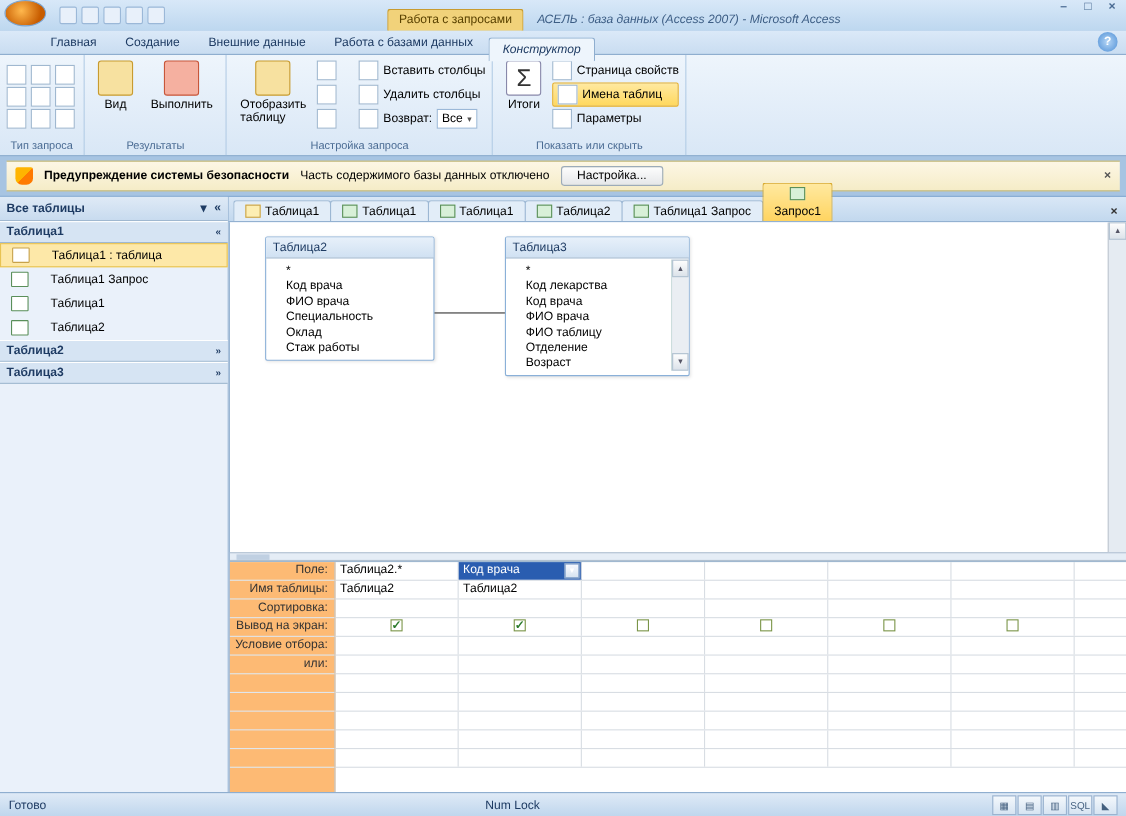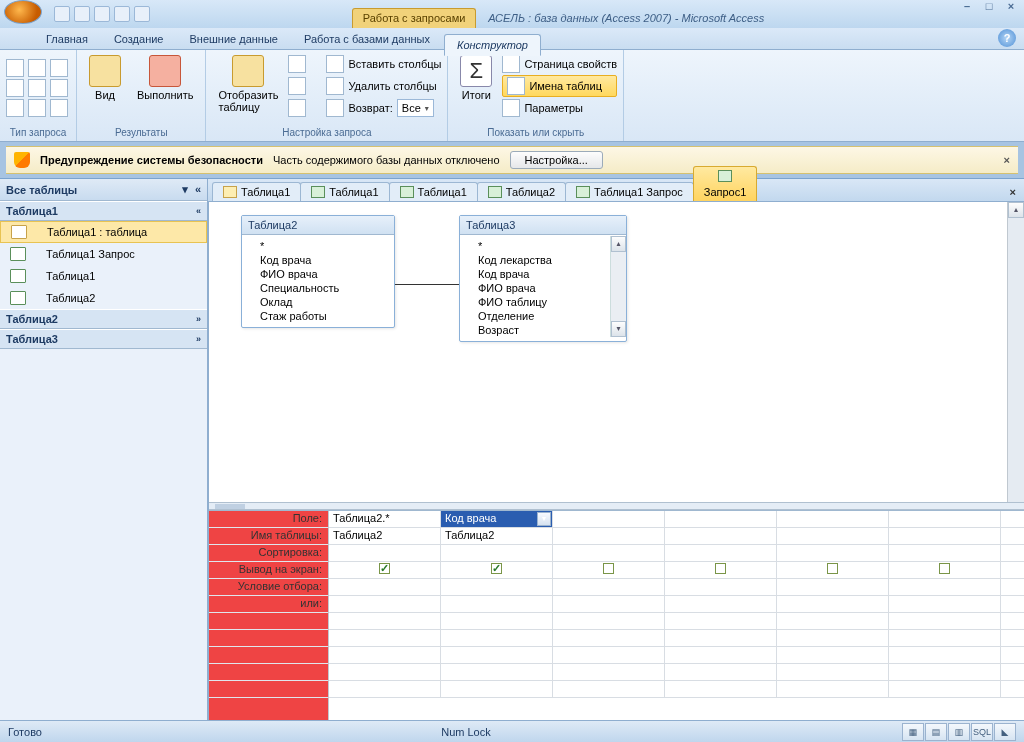--- a/index.html
+++ b/index.html
@@ -79,21 +79,21 @@
 .tbl-fld { padding: 1px 10px 1px 18px; cursor: pointer; white-space: nowrap; }
 .tbl-scroll { position: absolute; right: 0; top: 20px; bottom: 4px; width: 16px; background: #eaeef3; border-left: 1px solid #cdd; }
 .sb-btn { height: 16px; background: linear-gradient(#fdfdfd,#dce3ea); border: 1px solid #b0c0d0; text-align: center; font-size: 8px; line-height: 14px; color: #556; cursor: pointer; }
 .join-line { position: absolute; border-top: 1px solid #333; }
 .splitter { height: 8px; background: #e5edf6; border-top: 1px solid #b0c0d0; border-bottom: 1px solid #b0c0d0; display: flex; align-items: center; padding-left: 6px; }
 .split-handle { width: 30px; height: 5px; background: #c0d0e2; }
 .right-scroll { position: absolute; right: 0; top: 0; bottom: 0; width: 17px; background: #e5ebf2; border-left: 1px solid #c0c8d0; }
 
 
 .qbe { height: 210px; display: flex; background: #fff; border-top: 1px solid #a0b8d0; }
-.qbe-labels { width: 120px; background: #ef4444; border-right: 1px solid #c0c8d0; }
+.qbe-labels { width: 96px; background: #fdba74; border-right: 1px solid #c0c8d0; }
 .qbe-labels div { height: 17px; text-align: right; padding: 1px 6px 0 0; color: #333; border-bottom: 1px solid #e0e6ec; }
 .qbe-grid { flex: 1; overflow: hidden; }
 .qbe-row { display: flex; height: 17px; border-bottom: 1px solid #d8dde3; }
 .qbe-cell { width: 112px; border-right: 1px solid #d8dde3; padding: 1px 4px 0; position: relative; }
 .qbe-cell.sel { background: #2a5db0; color: #fff; }
 .dd-arrow { position: absolute; right: 1px; top: 1px; width: 14px; height: 14px; background: linear-gradient(#f8faff,#d6e2f0); border: 1px solid #9bb3cf; text-align: center; font-size: 8px; line-height: 12px; cursor: pointer; }
 .chk { width: 11px; height: 11px; border: 1px solid #7a9548; display: inline-block; margin: 0 auto; background: #fff; position: relative; }
 .chk.on::after { content: "✓"; position: absolute; top: -2px; left: 0; color: #2a7a2a; font-size: 11px; font-weight: bold; }
 .qbe-cell.chkcell { text-align: center; }
 

